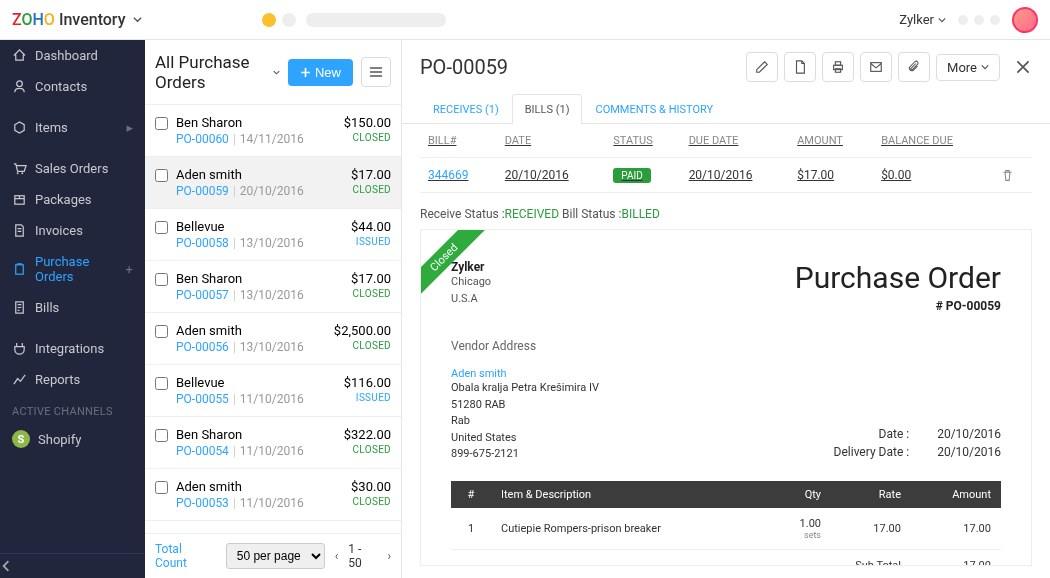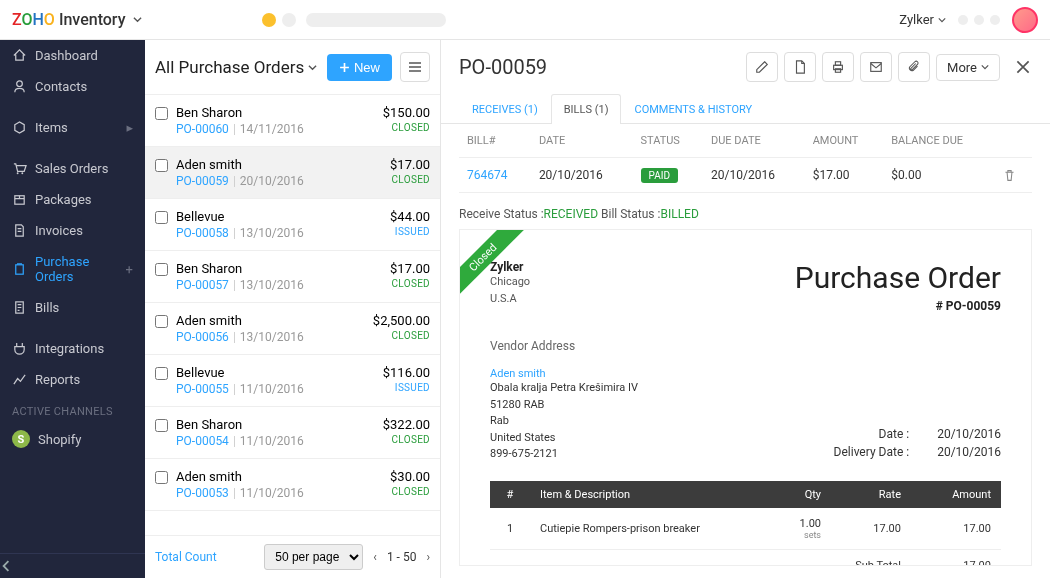--- a/index.html
+++ b/index.html
@@ -28,21 +28,21 @@
   .sidebar { width:145px; background:#21263c; color:#c8c9d0; display:flex; flex-direction:column; font-size:13px; position:relative;}
   .sidebar .nav-item { display:flex; align-items:center; gap:8px; padding:8px 12px; cursor:pointer; }
   .sidebar .nav-item.active { color:#2ea4ff; }
   .sidebar .section-label { font-size:11px; color:#6b6f80; padding:10px 12px 4px; letter-spacing:.3px }
   .sidebar .chev-line { position:absolute; bottom:0; left:0; right:0; border-top:1px solid #2f3552; text-align:center; padding:6px 0; color:#9aa; cursor:pointer;}
   .icn { width:15px; display:inline-flex; justify-content:center; }
   .plus-side { margin-left:auto; color:#6b6f80 }
   .shopify-circle{width:18px;height:18px;border-radius:50%;background:#8db849;display:inline-flex;align-items:center;justify-content:center;color:#fff;font-size:11px;font-weight:700}
   
   
-  .list-col { width:296px; border-right:1px solid #e5e5e5; display:flex; flex-direction:column; background:#fff; position:relative;}
+  .list-col { width:257px; border-right:1px solid #e5e5e5; display:flex; flex-direction:column; background:#fff; position:relative;}
   .list-head { display:flex; align-items:center; gap:8px; padding:12px 10px; }
   .list-head h2 { font-size:17px; font-weight:400; color:#222; flex:1; display:flex; align-items:center; gap:4px;}
   .btn-new { background:#2ea4ff; color:#fff; border:none; border-radius:4px; padding:6px 12px; font-size:13px; cursor:pointer; display:flex; align-items:center; gap:4px;}
   .btn-icon { width:30px; height:30px; border:1px solid #ddd; border-radius:4px; background:#fff; display:flex; align-items:center; justify-content:center; cursor:pointer;}
   .po-list { flex:1; overflow:auto; border-top:1px solid #eee; }
   .po-row { display:flex; align-items:flex-start; padding:10px 10px; border-bottom:1px solid #eee; cursor:pointer; gap:8px; }
   .po-row.sel { background:#f2f2f2; }
   .po-row input[type=checkbox]{margin-top:2px}
   .po-row .mid { flex:1; }
   .po-row .name { color:#000; font-size:13px; }
@@ -64,21 +64,21 @@
   .detail-head { display:flex; align-items:center; padding:12px 18px; gap:6px;}
   .detail-head h1 { font-size:20px; font-weight:400; color:#333; flex:1;}
   .ibtn { width:32px; height:30px; border:1px solid #ddd; border-radius:4px; background:#fff; display:flex;align-items:center;justify-content:center; cursor:pointer; color:#555;}
   .more-btn { border:1px solid #ddd; border-radius:4px; background:#fff; padding:5px 10px; font-size:13px; cursor:pointer; display:flex; align-items:center; gap:4px;}
   .close-x { margin-left:8px; cursor:pointer; color:#333; }
   
   .tabs { display:flex; gap:0; border-bottom:1px solid #e5e5e5; padding:0 18px; font-size:11px; }
   .tab { padding:8px 12px; color:#2ea4ff; cursor:pointer; border:1px solid transparent; border-bottom:none; border-radius:3px 3px 0 0; margin-bottom:-1px;}
   .tab.active { color:#555; border-color:#e5e5e5; background:#fff; }
   
-  .bills-table { width:100%; border-collapse:collapse; font-size:12px;}
+  .bills-table { width:100%; border-collapse:collapse; font-size:12px;text-decoration:underline;}
   .bills-table th { text-align:left; padding:10px 8px; font-weight:400; color:#888; font-size:11px; border-bottom:1px solid #eee; }
   .bills-table td { padding:10px 8px; border-bottom:1px solid #eee; }
   .pill-paid { background:#2a9d3c; color:#fff; padding:2px 8px; border-radius:3px; font-size:10px;}
   .bills-table td a{color:#2ea4ff;text-decoration:none}
   .bills-wrap{padding:0 18px}
   
   .statuses { padding:14px 18px 8px; font-size:12px; color:#555;}
   .statuses .v { color:#2a9d3c; }
   .statuses span+span{margin-left:0}
   
@@ -431,21 +431,21 @@
               <th>DATE</th>
               <th>STATUS</th>
               <th>DUE DATE</th>
               <th>AMOUNT</th>
               <th>BALANCE DUE</th>
               <th></th>
             </tr>
           </thead>
           <tbody>
             <tr>
-              <td><a href="#">764674</a></td>
+              <td><a href="#">344669</a></td>
               <td>20/10/2016</td>
               <td><span class="pill-paid">PAID</span></td>
               <td>20/10/2016</td>
               <td>$17.00</td>
               <td>$0.00</td>
               <td style="text-align:right"><span><svg width="13" height="13" viewBox="0 0 16 16">
                     <path d="M3 4h10M6 4V2h4v2M5 4l1 10h4l1-10" fill="none" stroke="#888" stroke-width="1.3"></path>
                   </svg></span></td>
             </tr>
           </tbody>

